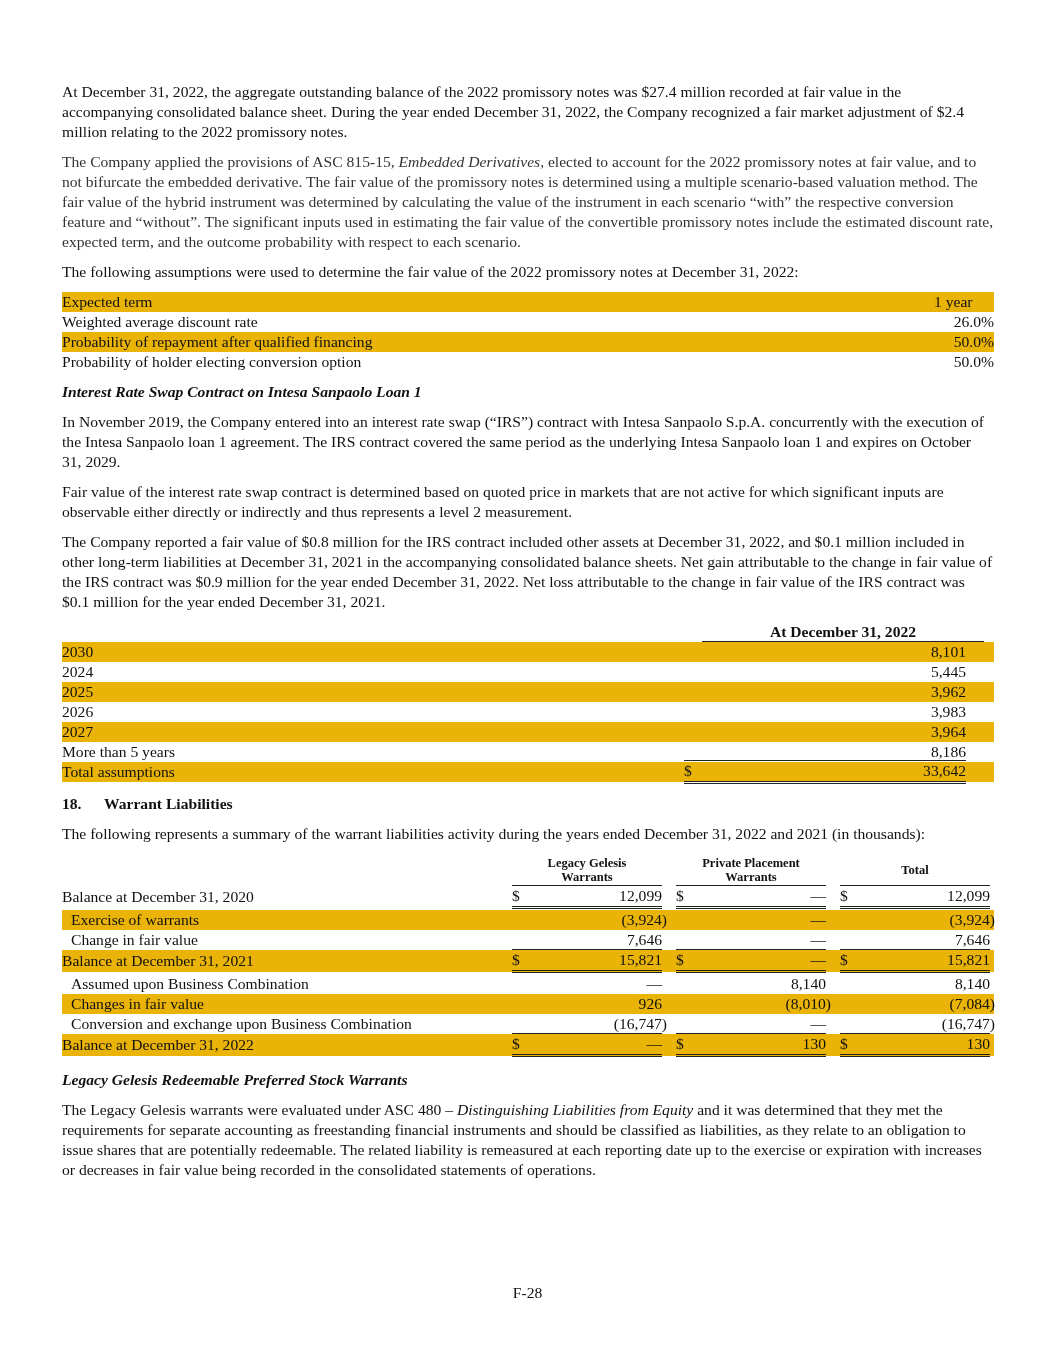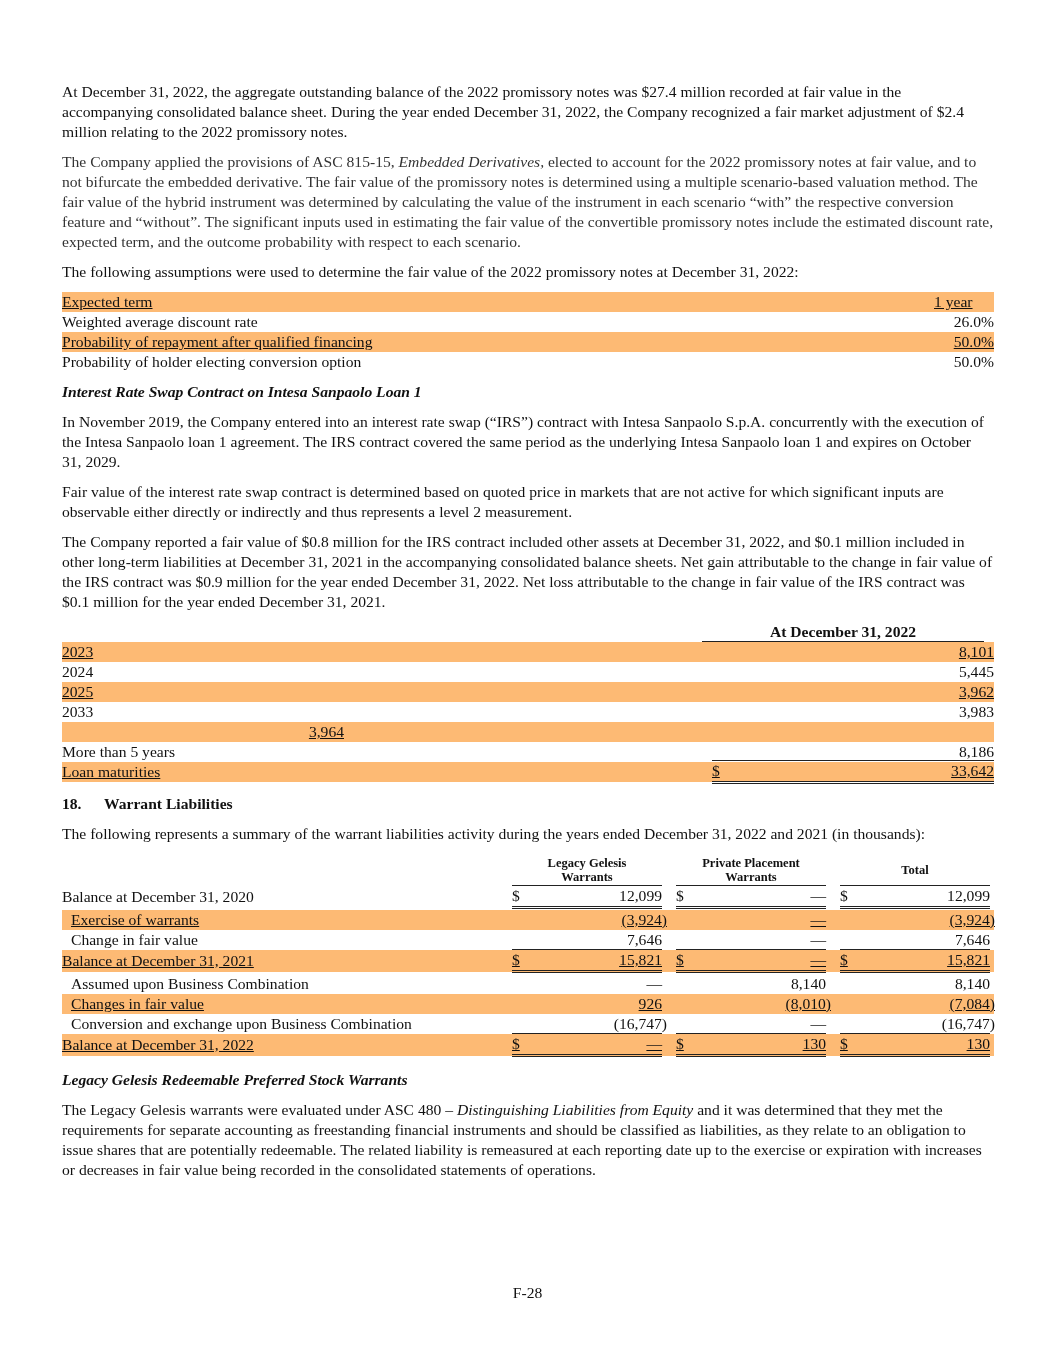--- a/index.html
+++ b/index.html
@@ -4,39 +4,39 @@
 <style>
   html, body { margin: 0; padding: 0; background: #ffffff; }
   body {
     width: 1055px; height: 1365px; position: relative; overflow: hidden;
     font-family: "Liberation Serif", serif; font-size: 15.6px; color: #111;
     line-height: 20px;
   }
   .page { position: absolute; left: 62px; top: 82px; width: 932px; }
   p { margin: 0 0 10px 0; }
   .gray { color: #333; }
-  .hl { background: #fdba74; text-decoration: underline; }
+  .hl { background: #eab308; }
   .row { display: flex; height: 20px; align-items: center; }
   .row .lbl { flex: 1; }
   .row .val { text-align: right; }
   .subhead { font-weight: bold; font-style: italic; margin: 0 0 10px 0; }
   .section-title { font-weight: bold; margin: 0 0 10px 0; }
   .section-title .num { display: inline-block; width: 42px; }
 
   
   .assump { margin-bottom: 10px; }
   .assump .val { width: 90px; }
   .assump .row:first-child .val { padding-right: 0; }
 
   
   .mat { margin-bottom: 12px; }
   .mat .hdr { display: flex; height: 20px; }
   .mat .hdr .sp { flex: 1; }
   .mat .hdr .col { width: 282px; text-align: center; font-weight: bold; border-bottom: 1.5px solid #222; margin-right: 10px; }
-  .mat .row .dol { width: 282px; display: flex; margin-right: 0; }
+  .mat .row .dol { width: 282px; display: flex; margin-right: 28px; }
   .mat .row .dol .sign { width: 20px; }
   .mat .row .dol .v { flex: 1; text-align: right; }
   .mat .row.total .dol { border-top: 1px solid #222; border-bottom: 3px double #222; }
 
   
   .war { margin-top: 8px; margin-bottom: 14px; }
   .war .hdr { display: flex; height: 34px; align-items: flex-end; font-size: 12.5px; font-weight: bold; line-height: 14px; }
   .war .hdr .sp { flex: 1; }
   .war .c { width: 150px; margin-left: 14px; text-align: center; }
   .war .hdr .c { border-bottom: 1.5px solid #222; padding-bottom: 1px; }
@@ -91,62 +91,63 @@
   <p>Fair value of the interest rate swap contract is determined based on quoted price in markets that are not active for which significant inputs are observable either directly or indirectly and thus represents a level 2 measurement.</p>
   <p>The Company reported a fair value of $0.8 million for the IRS contract included other assets at December 31, 2022, and $0.1 million included in other long-term liabilities at December 31, 2021 in the accompanying consolidated balance sheets. Net gain attributable to the change in fair value of the IRS contract was $0.9 million for the year ended December 31, 2022. Net loss attributable to the change in fair value of the IRS contract was $0.1 million for the year ended December 31, 2021.</p>
 
   <div class="mat">
     <div class="hdr">
         <span class="sp"></span>
         <span class="col">At December 31, 2022</span>
       </div>
     <div id="mat-rows">
         <div class="row hl">
-          <span class="lbl">2023</span>
+          <span class="lbl">2030</span>
           <span class="dol">
             <span class="sign"></span>
             <span class="v">8,101</span>
           </span>
         </div>
         <div class="row">
           <span class="lbl">2024</span>
           <span class="dol">
             <span class="sign"></span>
             <span class="v">5,445</span>
           </span>
         </div>
         <div class="row hl">
           <span class="lbl">2025</span>
           <span class="dol">
             <span class="sign"></span>
             <span class="v">3,962</span>
           </span>
         </div>
         <div class="row">
-          <span class="lbl">2033</span>
+          <span class="lbl">2026</span>
           <span class="dol">
             <span class="sign"></span>
             <span class="v">3,983</span>
           </span>
         </div>
         <div class="row hl">
+          <span class="lbl">2027</span>
           <span class="dol">
             <span class="sign"></span>
             <span class="v">3,964</span>
           </span>
         </div>
         <div class="row">
           <span class="lbl">More than 5 years</span>
           <span class="dol">
             <span class="sign"></span>
             <span class="v">8,186</span>
           </span>
         </div>
         <div class="row hl total">
-          <span class="lbl">Loan maturities</span>
+          <span class="lbl">Total assumptions</span>
           <span class="dol">
             <span class="sign">$</span>
             <span class="v">33,642</span>
           </span>
         </div>
       </div>
   </div>
 
   <div class="section-title"><span class="num">18.</span><span>Warrant Liabilities</span></div>
 

